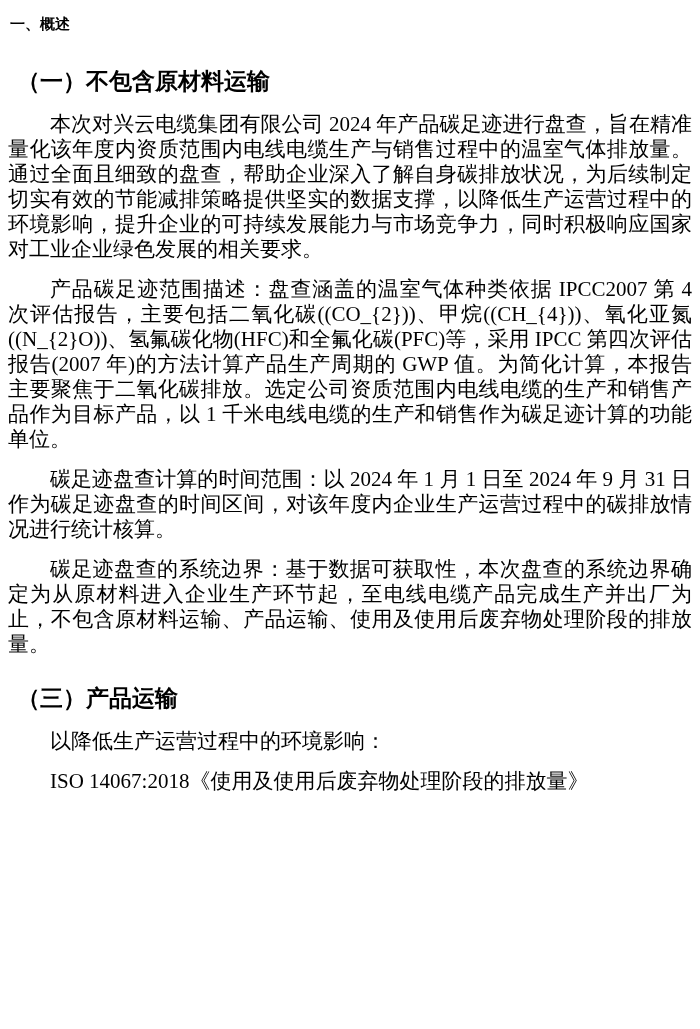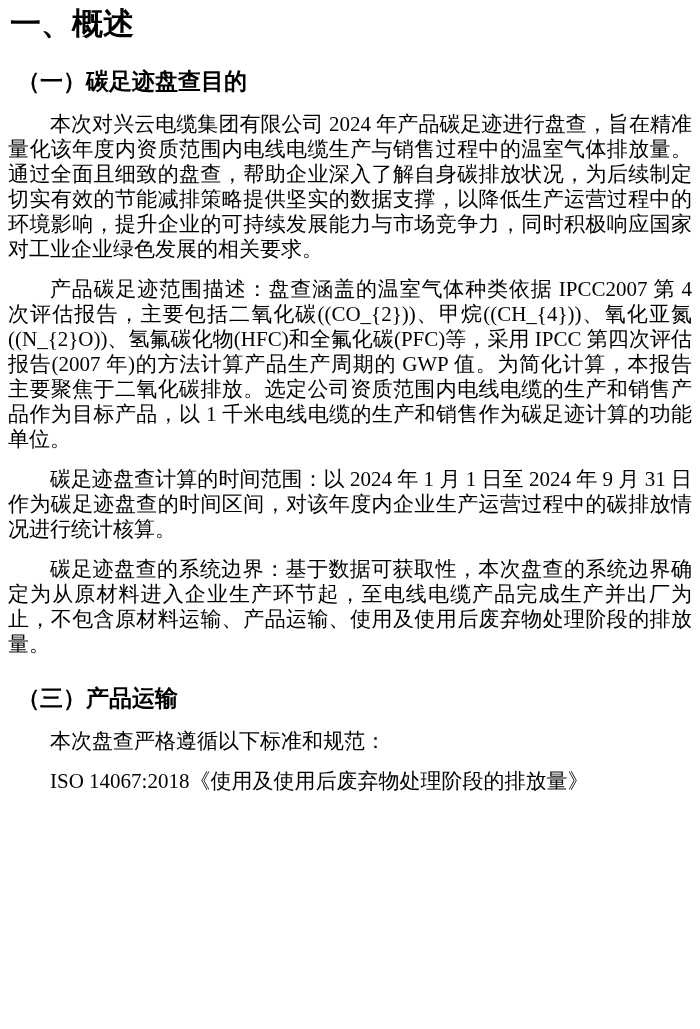--- a/index.html
+++ b/index.html
@@ -14,21 +14,21 @@
     padding: 8px 8px 0 8px;
     overflow: hidden;
     color: #000000;
   }
   .doc {
     font-family: "Liberation Serif", serif;
   }
   h1.chapter-heading {
     font-family: Liberation Serif, serif;
     font-weight: bold;
-    font-size: 31px;
+    font-size: 15px;
     line-height: 32px;
     margin: 0 0 0 2px;
     color: #000000;
   }
   h2.section-heading {
     font-family: "Liberation Sans", sans-serif;
     font-weight: bold;
     font-size: 23px;
     line-height: 31px;
     margin: 26px 0 0 9px;
@@ -45,29 +45,29 @@
   section { margin: 0; padding: 0; }
 </style>
 </head>
 <body>
 
 <div class="doc">
 
   <h1 class="chapter-heading">一、概述</h1>
 
   <section>
-    <h2 class="section-heading">（一）碳足迹盘查目的</h2>
+    <h2 class="section-heading">（一）不包含原材料运输</h2>
     <p class="body-text">本次对兴云电缆集团有限公司 2024 年产品碳足迹进行盘查，旨在精准量化该年度内资质范围内电线电缆生产与销售过程中的温室气体排放量。通过全面且细致的盘查，帮助企业深入了解自身碳排放状况，为后续制定切实有效的节能减排策略提供坚实的数据支撑，以降低生产运营过程中的环境影响，提升企业的可持续发展能力与市场竞争力，同时积极响应国家对工业企业绿色发展的相关要求。</p>
   </section>
 
   <section>
     <p class="body-text">产品碳足迹范围描述：盘查涵盖的温室气体种类依据 IPCC2007 第 4 次评估报告，主要包括二氧化碳((CO_{2}))、甲烷((CH_{4}))、氧化亚氮((N_{2}O))、氢氟碳化物(HFC)和全氟化碳(PFC)等，采用 IPCC 第四次评估报告(2007 年)的方法计算产品生产周期的 GWP 值。为简化计算，本报告主要聚焦于二氧化碳排放。选定公司资质范围内电线电缆的生产和销售产品作为目标产品，以 1 千米电线电缆的生产和销售作为碳足迹计算的功能单位。</p>
     <p class="body-text">碳足迹盘查计算的时间范围：以 2024 年 1 月 1 日至 2024 年 9 月 31 日作为碳足迹盘查的时间区间，对该年度内企业生产运营过程中的碳排放情况进行统计核算。</p>
     <p class="body-text">碳足迹盘查的系统边界：基于数据可获取性，本次盘查的系统边界确定为从原材料进入企业生产环节起，至电线电缆产品完成生产并出厂为止，不包含原材料运输、产品运输、使用及使用后废弃物处理阶段的排放量。</p>
   </section>
 
   <section>
     <h2 class="section-heading">（三）产品运输</h2>
-    <p class="body-text">本次盘查严格遵循以下标准和规范：</p>
+    <p class="body-text">以降低生产运营过程中的环境影响：</p>
     <p class="body-text">ISO 14067:2018《使用及使用后废弃物处理阶段的排放量》</p>
   </section>
 
 </div>
 
 </body></html>

